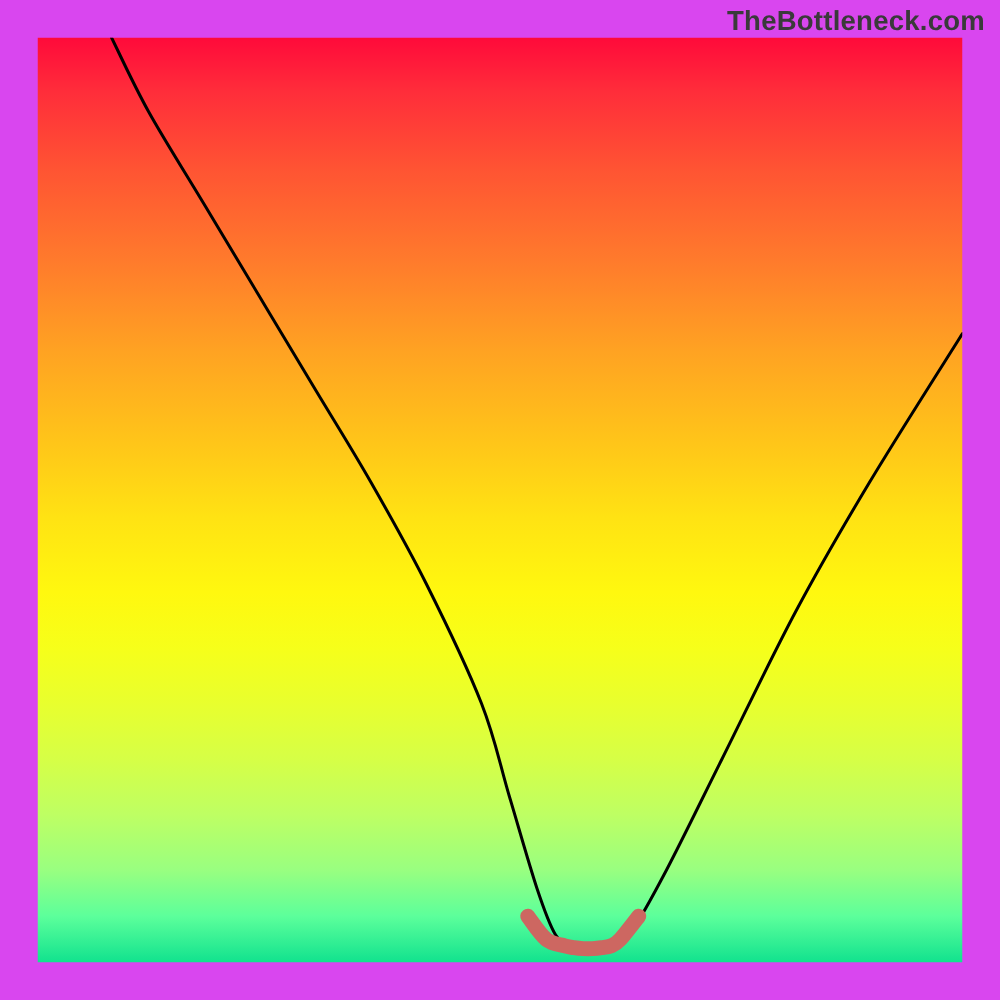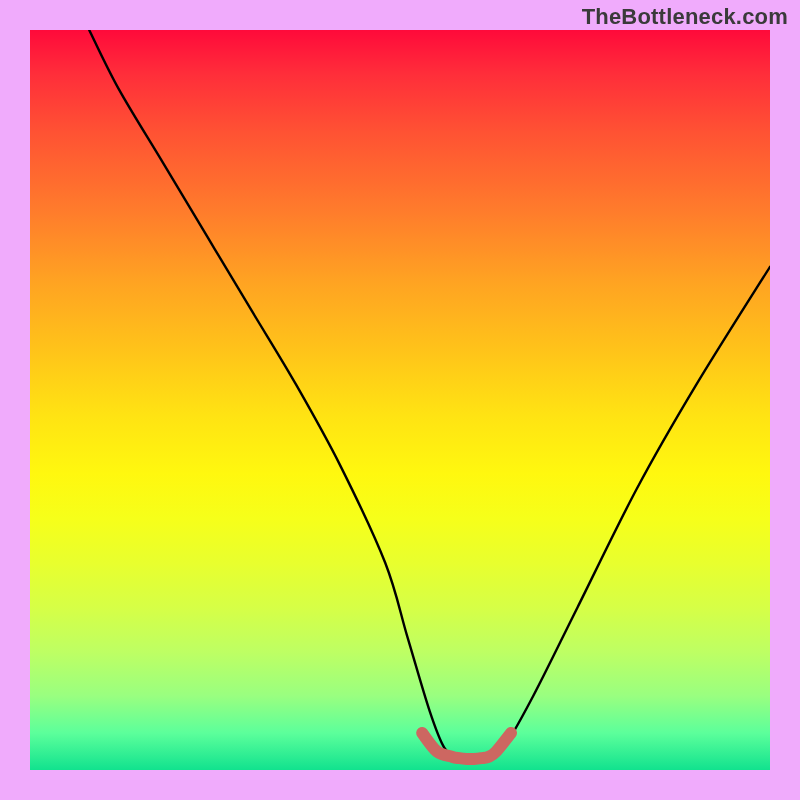--- a/index.html
+++ b/index.html
@@ -8,21 +8,21 @@
     width: 800px;
     height: 800px;
     background: #000;
     overflow: hidden;
     font-family: Arial, Helvetica, sans-serif;
   }
   .frame {
     position: relative;
     width: 800px;
     height: 800px;
-    background: #f0abfc;
+    background: #d946ef;
   }
   .watermark {
     position: absolute;
     top: 4px;
     right: 12px;
     color: #3a3a3a;
     font-size: 22px;
     font-weight: 600;
     letter-spacing: 0.2px;
     z-index: 10;

